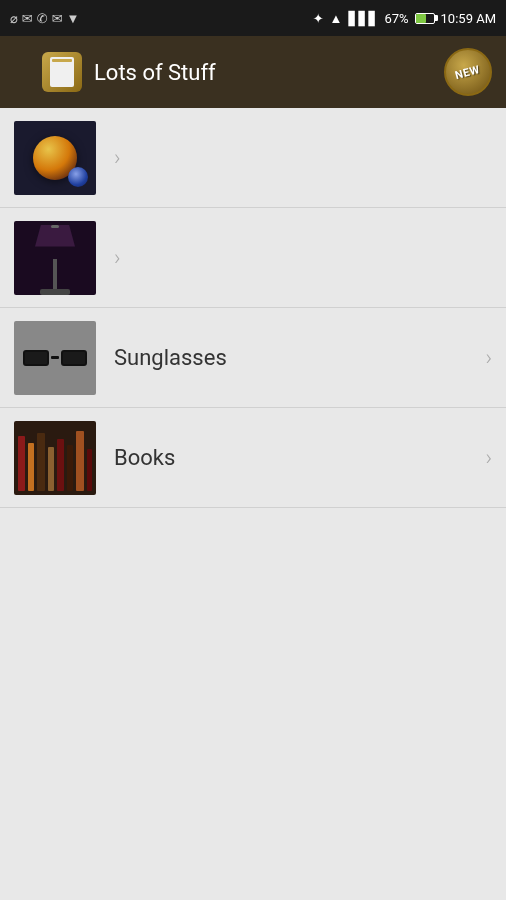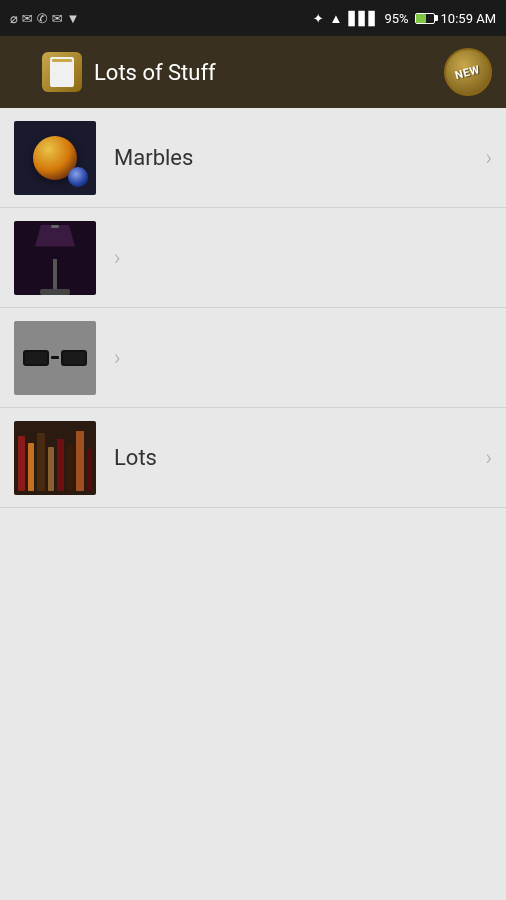--- a/index.html
+++ b/index.html
@@ -302,21 +302,21 @@
     <span class="status-icon">⌀</span>
     <span class="status-icon">✉</span>
     <span class="status-icon">✆</span>
     <span class="status-icon">✉</span>
     <span class="status-icon">▼</span>
   </div>
   <div class="status-right">
     <span>✦</span>
     <span>▲</span>
     <span>▋▋▋</span>
-    <span>95%</span>
+    <span>67%</span>
     <div class="battery-container">
       <div class="battery-icon">
           <div class="battery-fill"></div>
         </div>
     </div>
     <span>10:59 AM</span>
   </div>
 </div>
 
 <div class="app-bar">
@@ -328,52 +328,52 @@
   </div>
   <div class="new-badge">
     <span class="new-badge-text">NEW</span>
   </div>
 </div>
 
 <div class="list-container">
 
   <div class="list-item">
     <div class="list-thumb thumb-marbles"></div>
-    <span class="list-label">Marbles</span>
     <span class="chevron">›</span>
   </div>
 
   <div class="list-item">
     <div class="list-thumb thumb-lamp">
       <div class="lamp-shade"></div>
       <div class="lamp-pole"></div>
       <div class="lamp-base"></div>
     </div>
     <span class="chevron">›</span>
   </div>
 
   <div class="list-item">
     <div class="list-thumb thumb-sunglasses">
       <div class="sunglasses-shape">
         <div class="lens"></div>
         <div class="bridge"></div>
         <div class="lens"></div>
       </div>
     </div>
+    <span class="list-label">Sunglasses</span>
     <span class="chevron">›</span>
   </div>
 
   <div class="list-item">
     <div class="list-thumb thumb-books">
       <div class="book-spine" style="width:8px;height:55px;background:#8b1a1a;"></div>
       <div class="book-spine" style="width:7px;height:48px;background:#c47020;"></div>
       <div class="book-spine" style="width:9px;height:58px;background:#4a2a10;"></div>
       <div class="book-spine" style="width:6px;height:44px;background:#8b6030;"></div>
       <div class="book-spine" style="width:8px;height:52px;background:#6b1010;"></div>
       <div class="book-spine" style="width:7px;height:46px;background:#3a1a08;"></div>
       <div class="book-spine" style="width:9px;height:60px;background:#a05020;"></div>
       <div class="book-spine" style="width:6px;height:42px;background:#5a0a0a;"></div>
     </div>
-    <span class="list-label">Lots</span>
+    <span class="list-label">Books</span>
     <span class="chevron">›</span>
   </div>
 
 </div>
 
 </body></html>

